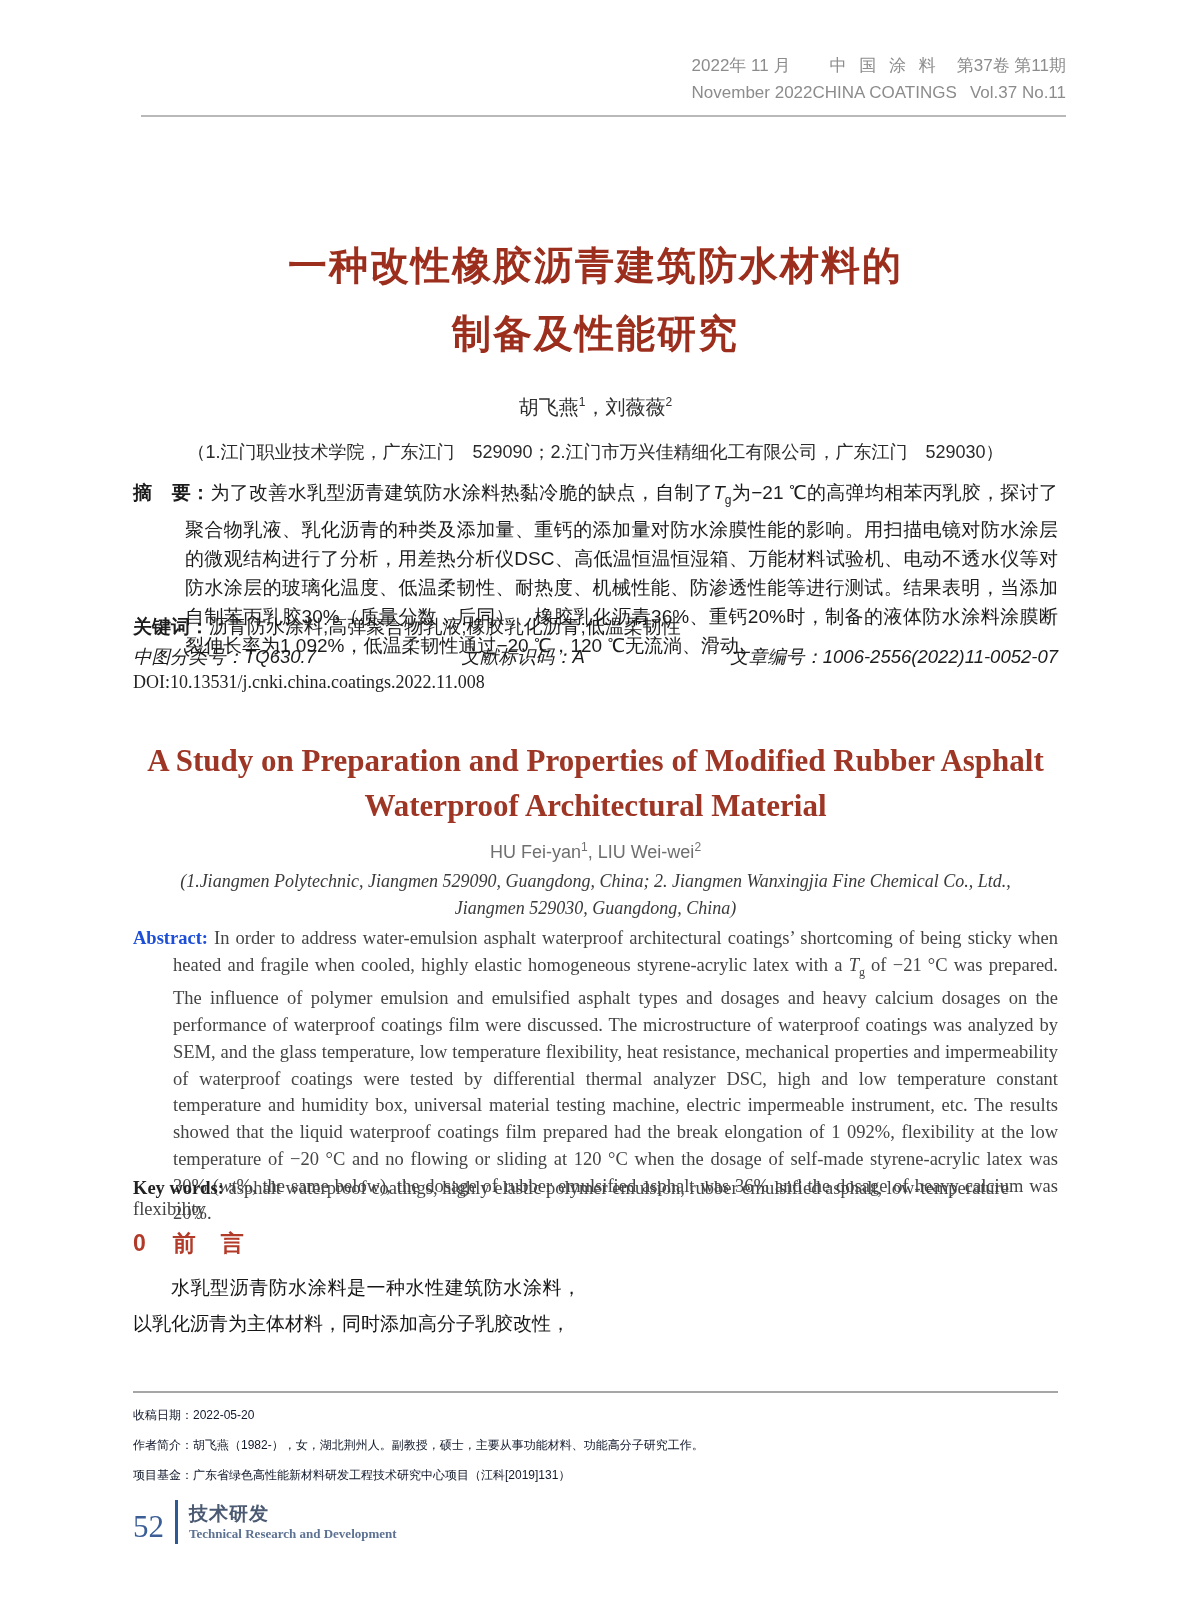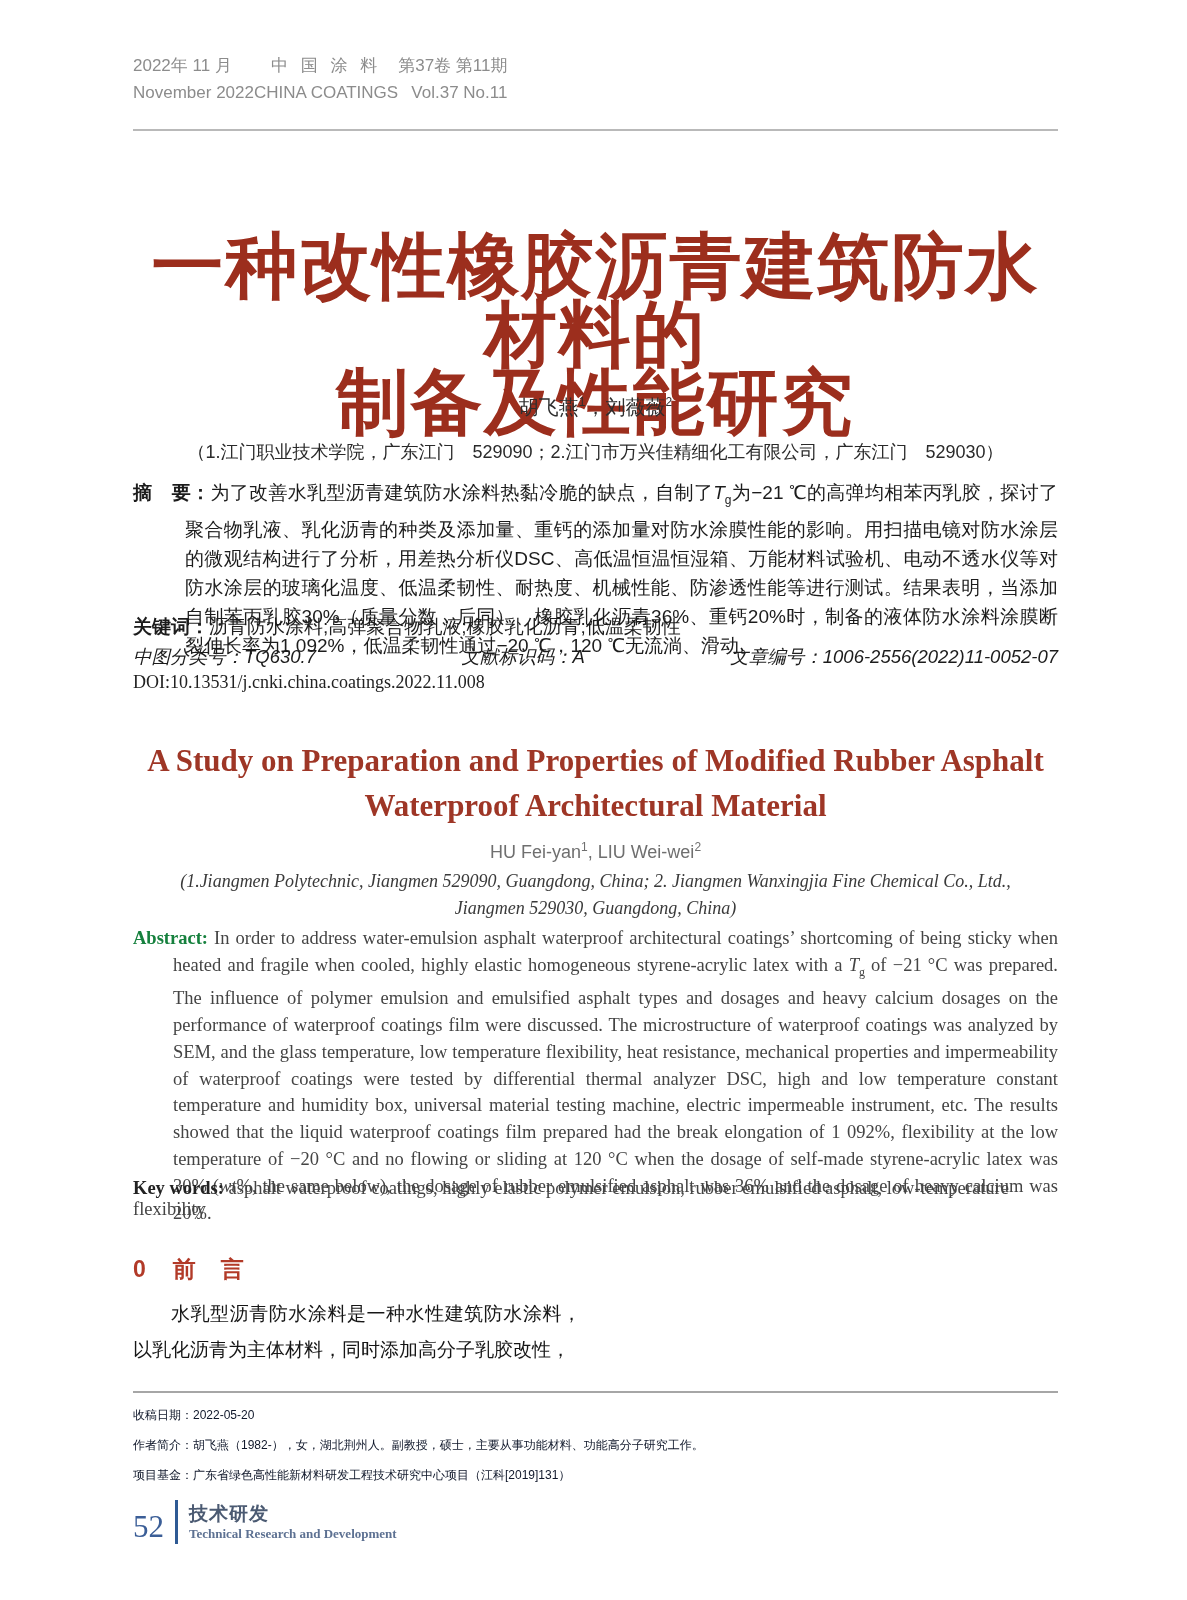--- a/index.html
+++ b/index.html
@@ -4,30 +4,30 @@
 <style>
   html,body{margin:0;padding:0;background:#e8e8e8;}
   .page{
     position:relative;width:1187px;height:1600px;background:#ffffff;
     margin:0 auto;overflow:hidden;
     font-family:"Liberation Sans",sans-serif;color:#1f1f1f;
   }
   .abs{position:absolute;left:133px;width:925px;}
 
   
-  .jheader{top:52px;display:flex;justify-content:flex-start;align-items:flex-end;
-    border-bottom:2px solid #b9b9b9;padding-bottom:23px;color:#8c8c8c;font-size:17px;line-height:1.6;}
+  .jheader{top:52px;display:flex;justify-content:flex-end;align-items:flex-end;
+    border-bottom:2px solid #b9b9b9;padding-bottom:9px;color:#8c8c8c;font-size:17px;line-height:1.6;margin-left:8px;}
   .jheader .cell{white-space:nowrap;}
   .jheader .c{text-align:center;}
   .jheader .r{text-align:right;}
   .jheader .cn{letter-spacing:4px;}
 
   
   .cn-title{top:232px;text-align:center;color:#9c2e1d;font-weight:bold;
-    font-size:72px;line-height:68px;letter-spacing:2px;}
+    font-size:39px;line-height:68px;letter-spacing:2px;}
   .cn-authors{top:394px;text-align:center;font-size:20px;color:#2e2e2e;}
   .cn-authors sup,.en-authors sup{font-size:12px;}
   .cn-affil{top:440px;text-align:center;font-size:18px;color:#2a2a2a;}
 
   
   .cn-abstract{top:478px;font-size:19px;line-height:29px;text-align:justify;color:#1c1c1c;}
   .cn-abstract p{margin:0 0 0 52px;text-indent:-52px;}
   .lbl{font-weight:bold;}
   .cn-keywords{top:614px;font-size:19px;color:#1c1c1c;}
   .class-row{top:644px;display:flex;justify-content:space-between;font-size:18.5px;color:#1c1c1c;font-style:italic;}
@@ -37,28 +37,28 @@
   .en-title{top:738px;text-align:center;font-family:"Liberation Serif",serif;
     font-weight:bold;color:#9e3626;font-size:31px;line-height:45px;}
   .en-title .inner{max-width:900px;margin:0 auto;text-align:center;}
   .en-authors{top:840px;text-align:center;font-size:18px;color:#6f6f6f;}
   .en-affil{top:868px;text-align:center;font-family:"Liberation Serif",serif;
     font-style:italic;font-size:18px;line-height:27px;color:#3a3a3a;}
   .en-affil .inner{max-width:905px;margin:0 auto;}
   .en-abstract{top:925px;font-family:"Liberation Serif",serif;font-size:18.5px;
     line-height:26.8px;text-align:justify;color:#444;}
   .en-abstract p{margin:0 0 0 40px;text-indent:-40px;}
-  .en-abstract .lbl{color:#15803d;margin-top:15px;}
+  .en-abstract .lbl{color:#1d4ed8;margin-top:15px;}
   .en-keywords{top:1178px;font-family:"Liberation Serif",serif;font-size:18.5px;color:#444;}
   .en-keywords .lbl{color:#222;}
   .ital{font-style:italic;}
   sub{font-size:12px;}
 
   
-  .body-cols{top:1252px;display:flex;gap:29px;}
+  .body-cols{top:1226px;display:flex;gap:29px;}
   .col{width:448px;}
   .sec-head{color:#b23a28;font-weight:bold;font-size:23px;line-height:34px;margin:0 0 10px 0;
     letter-spacing:1px;}
   .sec-head .num{margin-right:26px;}
   .body-p{font-family:"Liberation Serif",serif;font-size:19px;line-height:35.5px;
     text-align:justify;margin:0;color:#161616;}
   .indent{text-indent:2em;}
   .col-right .body-p{margin-top:15px;}
   .body-p sup{font-size:11px;}
 

